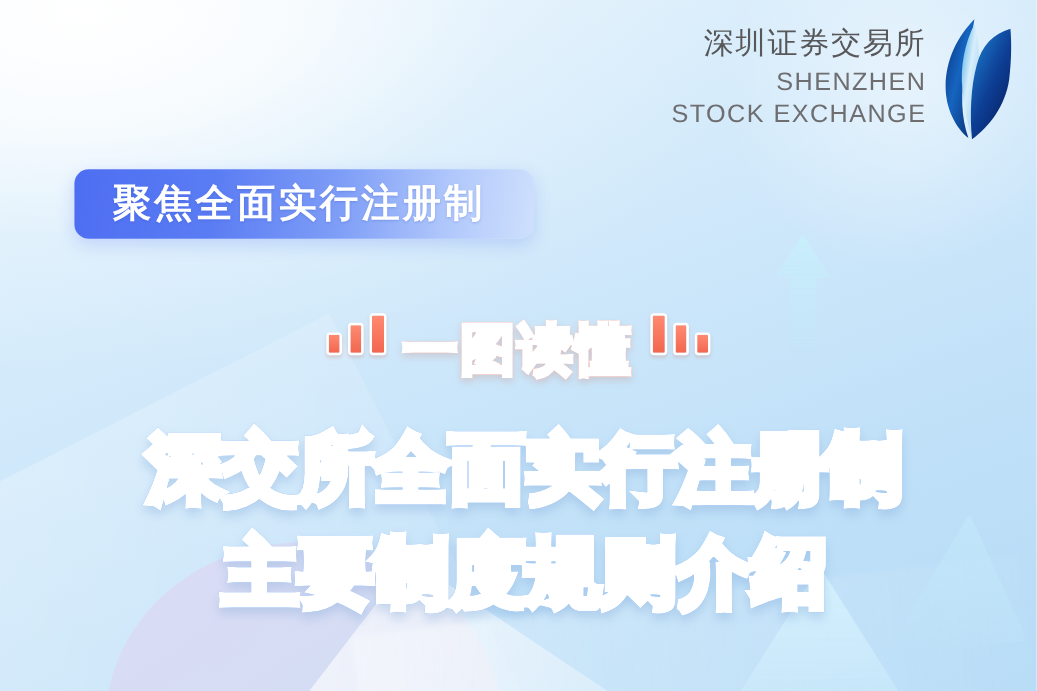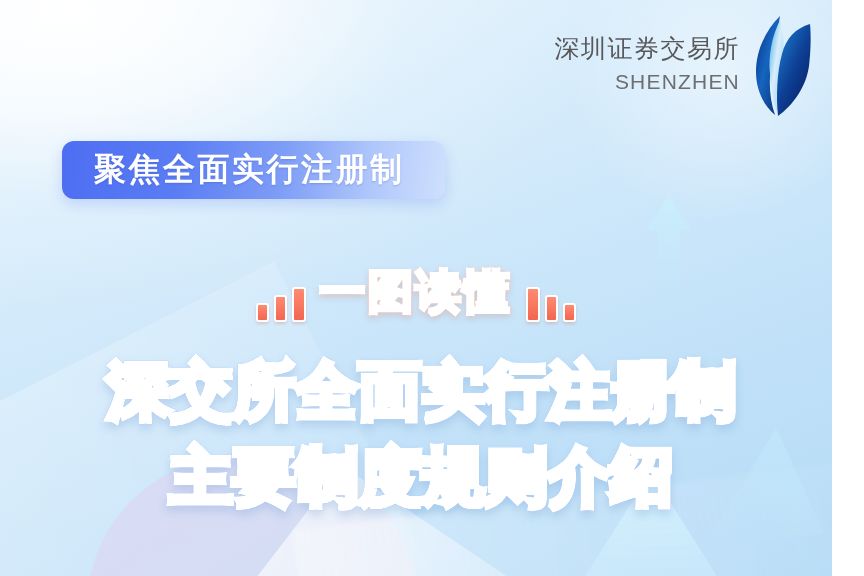--- a/index.html
+++ b/index.html
@@ -4,29 +4,28 @@
 <title>SZSE Infographic Cover</title>
 <style>
   html, body {
     margin: 0;
     padding: 0;
     background: #ffffff;
   }
 
   #poster {
     position: relative;
-    width: 796px;
+    width: 864px;
     height: 576px;
     overflow: hidden;
     font-family: "Liberation Sans", "DejaVu Sans", sans-serif;
     
     background:
       radial-gradient(120% 95% at 8% 2%, #ffffff 0%, rgba(255,255,255,0.75) 16%, rgba(244,250,255,0.25) 34%, rgba(255,255,255,0) 55%),
       linear-gradient(160deg, #eaf5fd 0%, #d9edfb 26%, #cbe6fa 52%, #bfe0f8 74%, #b7dcf7 100%);
-    padding-left: 36px;
   }
 
   
   .bg-layer { position: absolute; inset: 0; overflow: hidden; }
 
   .bg-arrow-watermark {
     position: absolute;
     left: 646px; top: 195px;
     width: 46px; height: 100px;
     background: linear-gradient(180deg, rgba(200,240,252,0.95) 0%, rgba(196,232,250,0.55) 70%, rgba(196,232,250,0.12) 100%);
@@ -144,21 +143,21 @@
     font-family: "DejaVu Sans", "Liberation Sans", sans-serif;
     white-space: nowrap;
     text-shadow: 0 1px 2px rgba(40,70,180,0.25);
   }
 
   
   .readme-row {
     position: absolute;
     left: 0; right: 0; top: 262px;
     display: flex;
-    align-items: flex-end;
+    align-items: flex-start;
     justify-content: center;
     gap: 14px;
   }
   .ticks { display: flex; align-items: flex-end; gap: 5px; height: 34px; }
   .tick {
     background: linear-gradient(180deg, #ff8a72, #f2664f);
     border: 2.5px solid #ffffff;
     border-radius: 3px;
     box-shadow: 0 2px 3px rgba(210,110,90,0.28);
   }
@@ -220,20 +219,21 @@
     <div class="bg-diag-shine"></div>
     <div class="bg-tri-right"></div>
     <div class="bg-tri-right2"></div>
   </div>
 
   <div class="logo">
     <div class="logo-text">
       <div class="logo-cn">深圳证券交易所</div>
       <div class="logo-en">
         <div>SHENZHEN</div>
+        <div>STOCK EXCHANGE</div>
       </div>
     </div>
     <svg class="logo-mark" viewBox="0 0 64 104">
       <defs>
         <linearGradient id="gLeafLeft" x1="0" y1="0" x2="1" y2="1">
           <stop offset="0%" stop-color="#0b2f7d"></stop>
           <stop offset="45%" stop-color="#1565c0"></stop>
           <stop offset="100%" stop-color="#0a2a6e"></stop>
         </linearGradient>
         <linearGradient id="gLeafInner" x1="0" y1="0" x2="1" y2="1">

